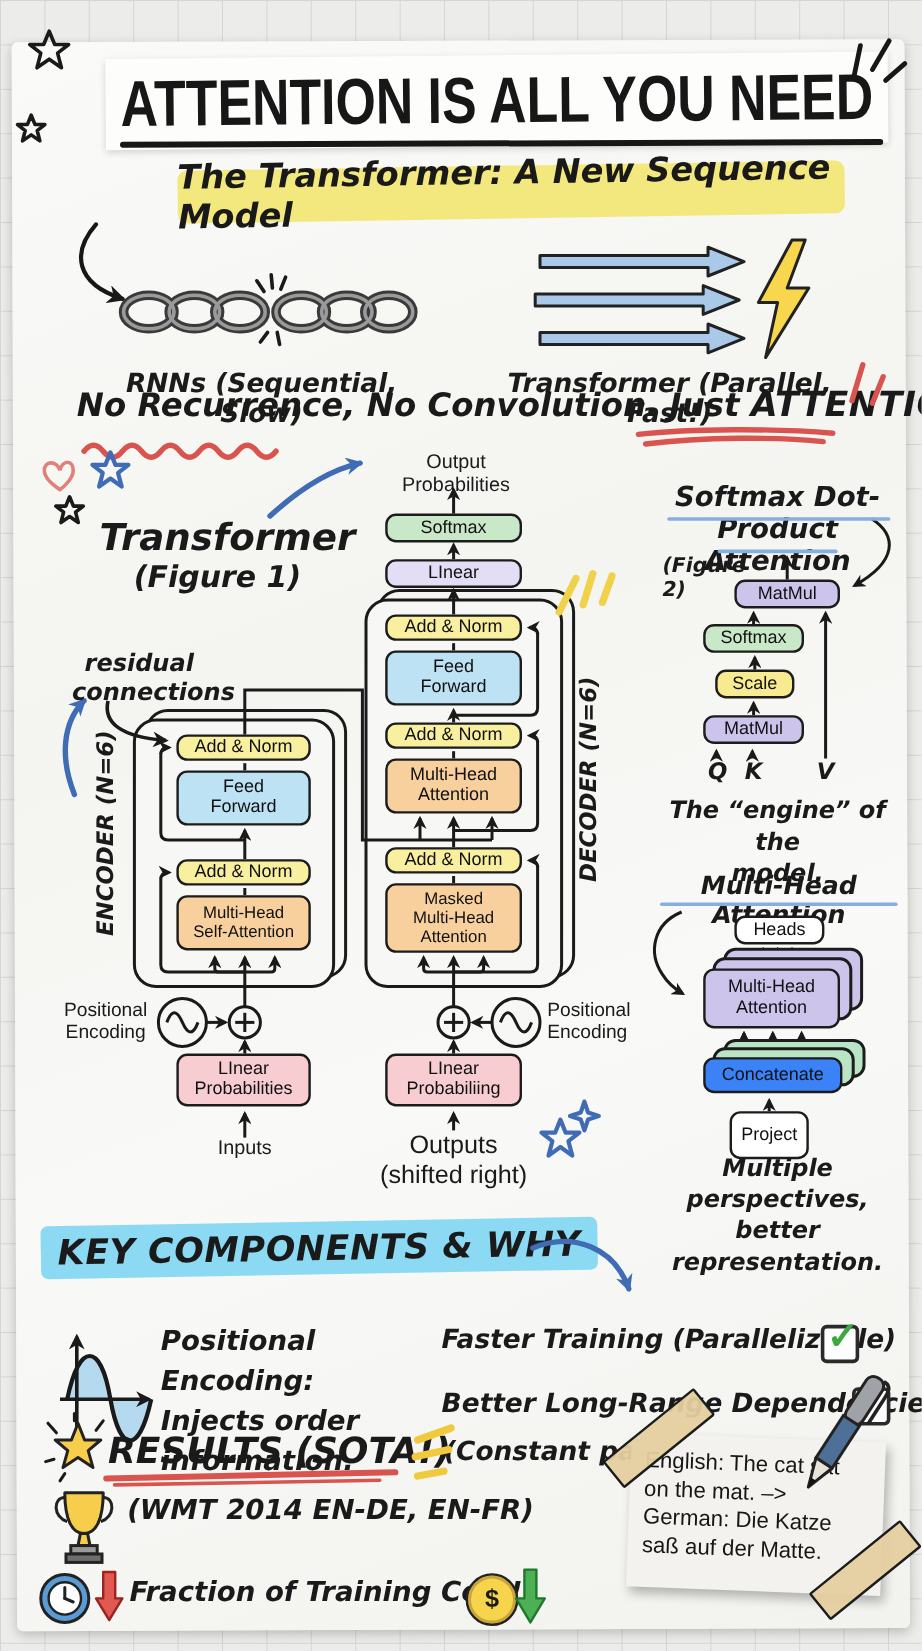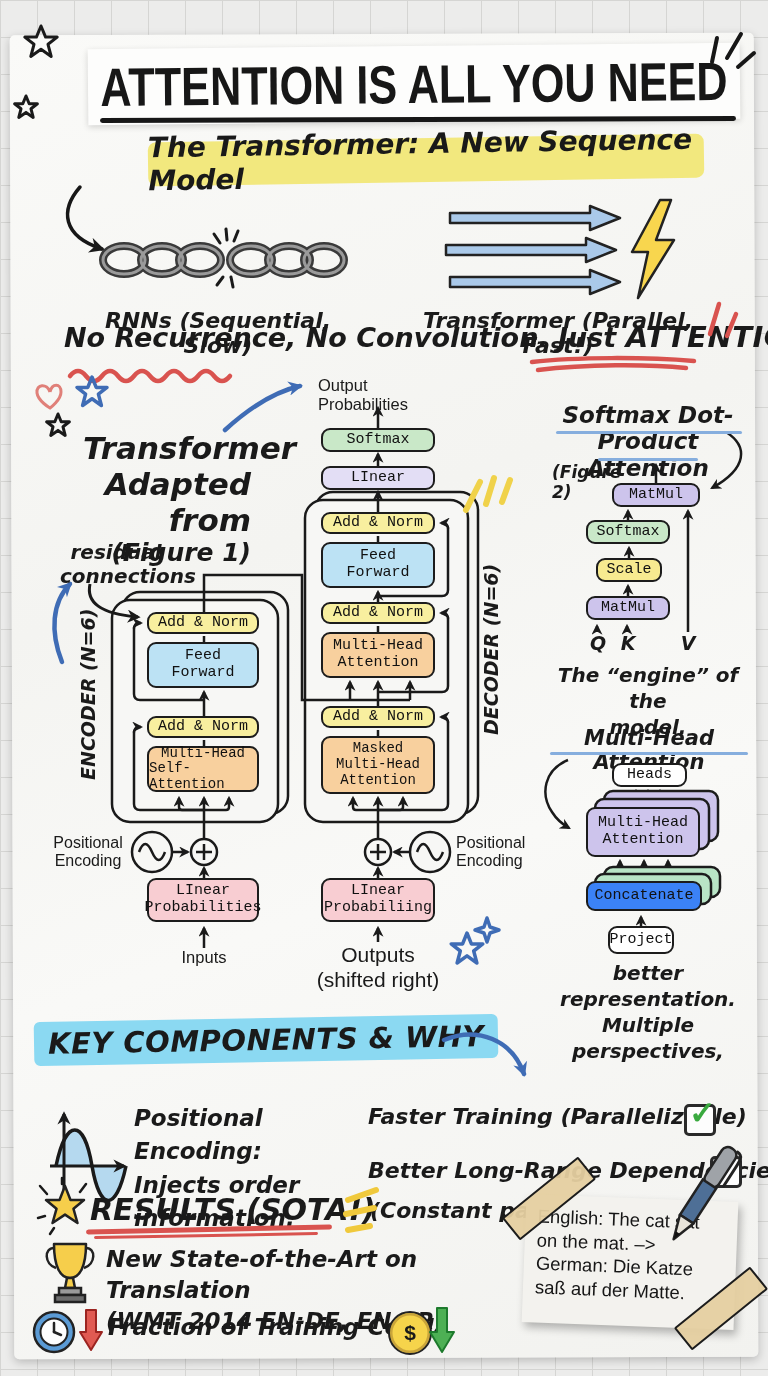--- a/index.html
+++ b/index.html
@@ -25,22 +25,22 @@
   #title{font-weight:900;font-size:54px;letter-spacing:0;white-space:nowrap;
     transform:scaleX(.8);color:#171717;}
   #title-underline{left:100px;top:117px;width:636px;height:5px;background:#171717;border-radius:3px;transform:rotate(-.2deg);}
   #subtitle-hl{left:148px;top:138px;width:556px;height:44px;background:#f2e87e;border-radius:8px;
     transform:rotate(-.9deg);display:flex;align-items:center;justify-content:center;}
   #subtitle{font-size:28px;color:#191919;}
   .lbl22{font-size:22px;text-align:center;color:#1b1b1b;}
   #tagline{left:64px;top:320px;width:644px;text-align:center;font-size:27px;white-space:nowrap;}
   #tagline .emph{font-size:29px;letter-spacing:.5px;}
   .dbox{border:2.5px solid #1c1c1c;border-radius:9px;display:flex;flex-direction:column;
-    align-items:center;justify-content:center;line-height:1.12;
-    font-size:15px;color:#111;box-sizing:border-box;font-family:Liberation Mono, monospace;}
+    align-items:center;justify-content:center;text-align:center;line-height:1.12;
+    font-size:15px;color:#111;box-sizing:border-box;}
   .c-yellow{background:#f8ef9f}.c-blue{background:#bce2f4}.c-orange{background:#f8d09e}
   .c-pink{background:#f8cdd2}.c-lav{background:#e3def5}.c-green{background:#c9e8c8}
   .c-purple{background:#cdc4ec}.c-gold{background:#ffffff}.c-mint{background:#3b82f6}
   .c-scale{background:#f7ea90}
   .vlabel{font-size:19px;text-align:center;width:160px;height:22px;transform:rotate(-90deg);white-space:nowrap;}
   .blue-ul{height:3px;background:#86aede;border-radius:2px;}
   #key-hl{left:34px;top:1018px;background:#8bd9f2;border-radius:6px;padding:5px 14px;
     font-size:29px;transform:rotate(-1deg);letter-spacing:.5px;}
   .benefit{font-size:22px;white-space:nowrap;}
   .cbox{width:26px;height:26px;border:3px solid #2a2a2a;border-radius:5px;background:#fdfdfd;}
@@ -261,29 +261,28 @@
         <line x1="502" y1="132" x2="510" y2="110"></line>
     </g>
     <g fill="none" stroke="#3f6cb5" stroke-width="3.5" stroke-linejoin="round">
       <polygon points="467,563 471.4,573.9 482.8,573.9 473.7,581 476.9,593 467,585.9 457.1,593 460.3,581 451.2,573.9 462.6,573.9"></polygon>
       <path d="M487,548 L490,557 L499,560 L490,563 L487,572 L484,563 L475,560 L484,557 Z"></path>
     </g>
   </svg>
 
   <div class="abs hw" style="left:83px;top:60px;width:168px;text-align:right">
     <div style="font-size:31px">Transformer</div>
-    <div style="font-size:31px">Adapted from</div>
     <div style="font-size:25px">(Figure 1)</div>
   </div>
   <div class="abs hw" style="left:60px;top:170px;width:112px;text-align:center;font-size:20px;line-height:1.2">
     <div>residual</div>
     <div>connections</div>
   </div>
 
-  <div class="abs" style="left:318px;top:6px;width:124px;font-size:16.5px;line-height:1.15">
+  <div class="abs" style="left:318px;top:6px;width:124px;text-align:center;font-size:16.5px;line-height:1.15">
     <div>Output</div>
     <div>Probabilities</div>
   </div>
   <div class="abs dbox c-green" style="left:321px;top:58px;width:114px;height:24px">
       <span>Softmax</span>
     </div>
   <div class="abs dbox c-lav" style="left:321px;top:96px;width:114px;height:24px">
       <span>LInear</span>
     </div>
   <div class="abs dbox c-yellow" style="left:321px;top:142px;width:114px;height:22px">
@@ -381,26 +380,26 @@
   <div class="abs dbox c-gold" style="left:612px;top:393px;width:75px;height:24px">
       <span>Heads</span>
     </div>
   <div class="abs dbox c-purple" style="left:586px;top:437px;width:114px;height:50px">
     <span>Multi-Head</span>
       <span>Attention</span>
   </div>
   <div class="abs dbox c-mint" style="left:586px;top:511px;width:116px;height:30px">
       <span>Concatenate</span>
     </div>
-  <div class="abs dbox c-gold" style="left:608px;top:556px;width:66px;height:28px">
+  <div class="abs dbox c-gold" style="left:608px;top:556px;width:66px;height:40px">
       <span>Project</span>
     </div>
   <div class="abs hw" style="left:534px;top:590px;width:228px;text-align:center;font-size:20px;line-height:1.3">
+    <div>Multiple perspectives,</div>
     <div>better representation.</div>
-    <div>Multiple perspectives,</div>
   </div>
 </div>
 
 <div id="key-hl" class="abs hw">KEY COMPONENTS &amp; WHY</div>
 <svg class="abs" style="left:438px;top:1024px" width="100" height="64">
   <path d="M6,16 C40,2 74,16 86,50" fill="none" stroke="#3f6cb5" stroke-width="4.5" stroke-linecap="round" marker-end="url(#mkb)"></path>
 </svg>
 <svg class="abs" style="left:46px;top:1104px" width="88" height="112">
   <path d="M10,62 C20,14 38,14 46,62 C54,108 70,108 80,62" fill="#b5d9ef" stroke="none"></path>
   <g stroke="#1a1a1a" stroke-width="3" fill="none">
@@ -446,21 +445,20 @@
 </svg>
 <svg class="abs" style="left:40px;top:1240px" width="62" height="66">
   <path d="M14,4 H46 C46,26 40,38 30,38 C20,38 14,26 14,4 Z" fill="#f6ce4b" stroke="#222" stroke-width="2.5" stroke-linejoin="round"></path>
   <path d="M14,8 C4,8 4,24 16,28" fill="none" stroke="#222" stroke-width="2.5"></path>
   <path d="M46,8 C56,8 56,24 44,28" fill="none" stroke="#222" stroke-width="2.5"></path>
   <path d="M27,38 L25,48 H35 L33,38 Z" fill="#f6ce4b" stroke="#222" stroke-width="2.5"></path>
   <rect x="19" y="48" width="22" height="7" fill="#9a9a9a" stroke="#222" stroke-width="2.5"></rect>
   <rect x="15" y="55" width="30" height="7" fill="#6e6e6e" stroke="#222" stroke-width="2.5"></rect>
 </svg>
 <div class="abs hw" style="left:106px;top:1244px;width:430px;font-size:23px;line-height:1.35">
-  <div>New State-of-the-Art on Translation</div>
   <div>(WMT 2014 EN-DE, EN-FR)</div>
 </div>
 <svg class="abs" style="left:30px;top:1308px" width="48" height="48">
   <circle cx="24" cy="24" r="20" fill="#5b9bd5" stroke="#222" stroke-width="2.5"></circle>
   <circle cx="24" cy="24" r="13.5" fill="#fdfdfd" stroke="#222" stroke-width="2"></circle>
   <g stroke="#222" stroke-width="2.5" stroke-linecap="round">
       <line x1="24" y1="24" x2="24" y2="15"></line>
       <line x1="24" y1="24" x2="31" y2="27"></line>
     </g>
 </svg>

